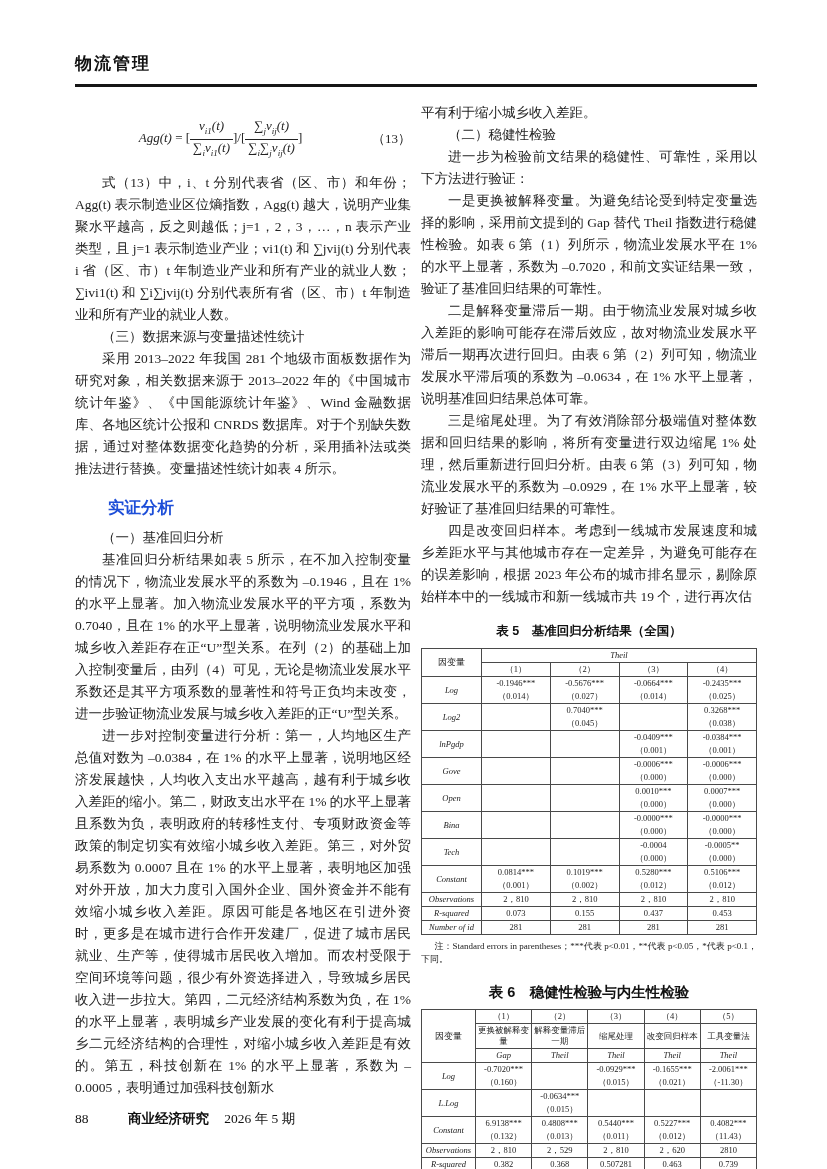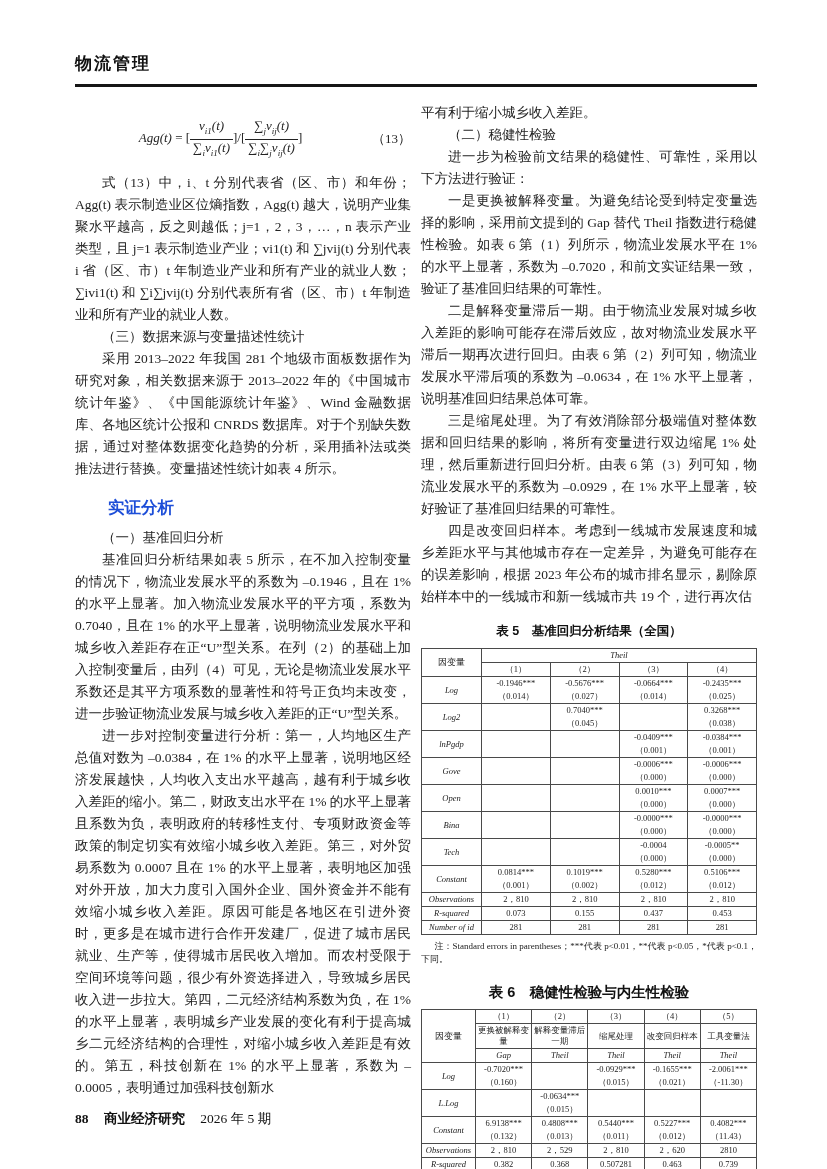--- a/index.html
+++ b/index.html
@@ -46,21 +46,21 @@
   table.tbl .span-head{font-style:italic;}
   table.tbl tr.coef td{border-bottom:none;}
   table.tbl tr.se td{border-top:none;margin-top:15px;}
   .tbl-note{font-size:9px;line-height:12.5px;margin-top:5px;text-align:justify;
         text-indent:1.5em;color:#222;}
   .t6-name{font-size:8.5px;}
   .t6-dep{font-style:italic;}
 
   
   .footer{position:absolute;left:75px;top:1110px;font-size:13.5px;color:#111;}
-  .footer .pg{font-weight:bold;margin-right:12px;}
+  .footer .pg{font-weight:normal;margin-right:36px;}
   .footer .journal{font-family:"Liberation Sans","DejaVu Sans",sans-serif;font-weight:bold;margin-right:12px;}
 </style>
 </head>
 <body>
 
 <div class="page">
 
   <div class="running-head">物流管理</div>
   <div class="head-rule"></div>
 

